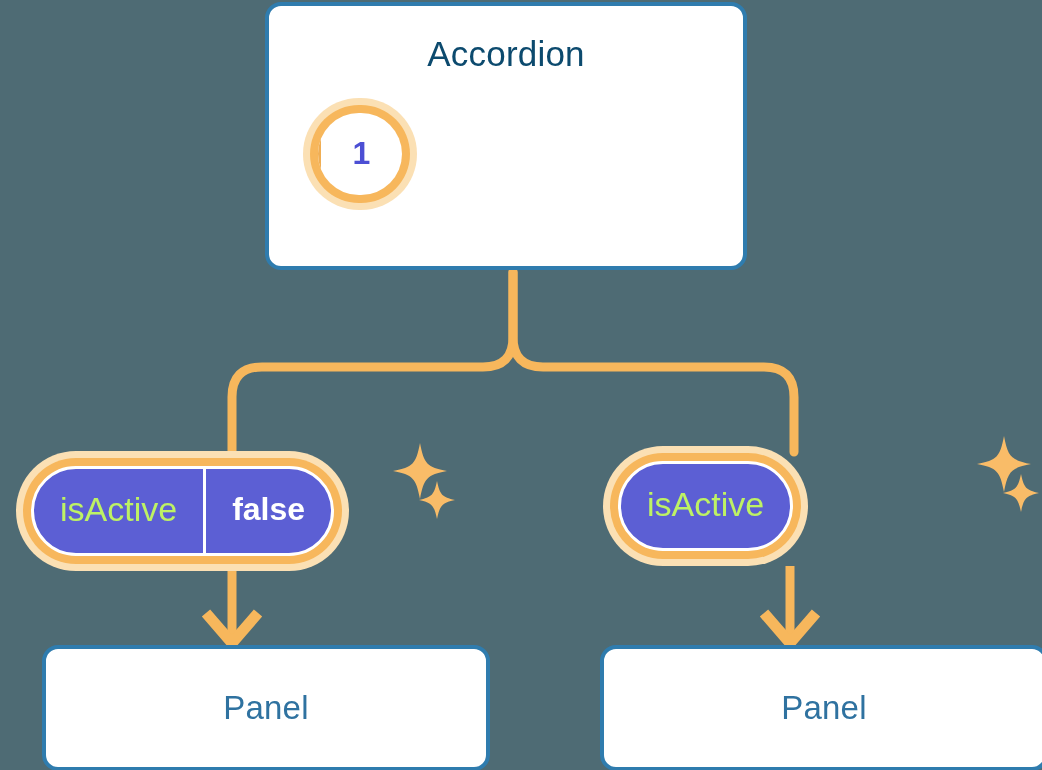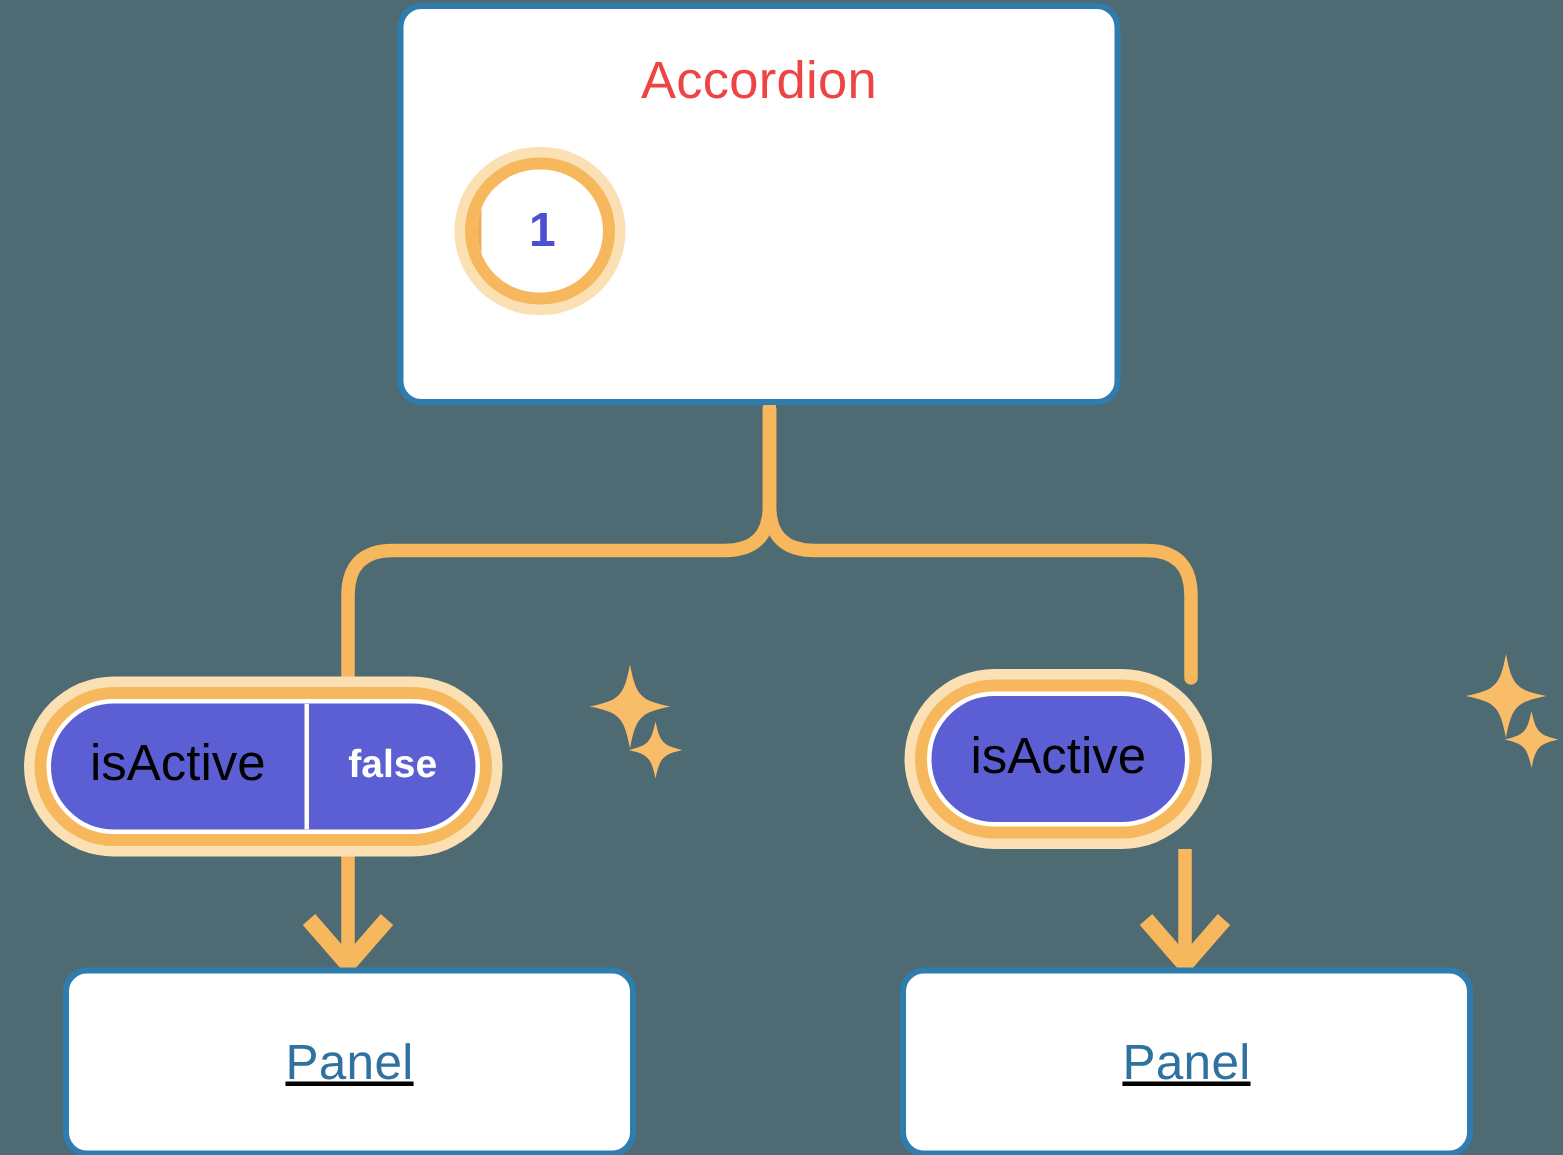--- a/index.html
+++ b/index.html
@@ -33,32 +33,31 @@
     background: #ffffff;
     border: 4px solid #2f7cae;
     border-radius: 16px;
     box-sizing: border-box;
   }
   .comp-card.root {
     left: 265px; top: 2px;
     width: 482px; height: 268px;
   }
   .comp-card.leaf {
-    width: 382px; height: 126px;
+    width: 448px; height: 126px;
     display: flex;
     align-items: center;
     justify-content: center;
-    text-decoration: underline;
   }
   .comp-card.leaf.left  { left: 42px;  top: 645px; }
   .comp-card.leaf.right { left: 600px; top: 645px; }
 
   .card-title {
     text-align: center;
-    color: #ef4444;
+    color: #0c4a6e;
     font-size: 35px;
     letter-spacing: 0.2px;
     margin-top: 28px;
   }
   .leaf-title {
     color: #2f72a0;
     font-size: 33px;
     letter-spacing: 0.2px;
   }
 
@@ -125,25 +124,25 @@
     font-weight: bold;
     color: #4c4fd4;
     border-left: 3px solid #f0ae54;
     padding-bottom: 2px;
   }
 
   
   .pill-leaf .pill-body { height: 90px; }
   .pill-leaf .pill-key {
     font-size: 34px;
-    color: #000000;
+    color: #bef264;
     padding: 0 26px 3px 26px;
   }
   .pill-leaf .pill-val {
-    font-size: 26px;
+    font-size: 32px;
     font-weight: bold;
     color: #ffffff;
     border-left: 3px solid #ffffff;
     padding: 0 26px 3px 26px;
   }
   .pill-leaf.left-pill  { left: 16px;  top: 451px; }
   .pill-leaf.right-pill { left: 603px; top: 446px; }
   .pill-root-wrap { left: 303px; top: 98px; }
 
   

